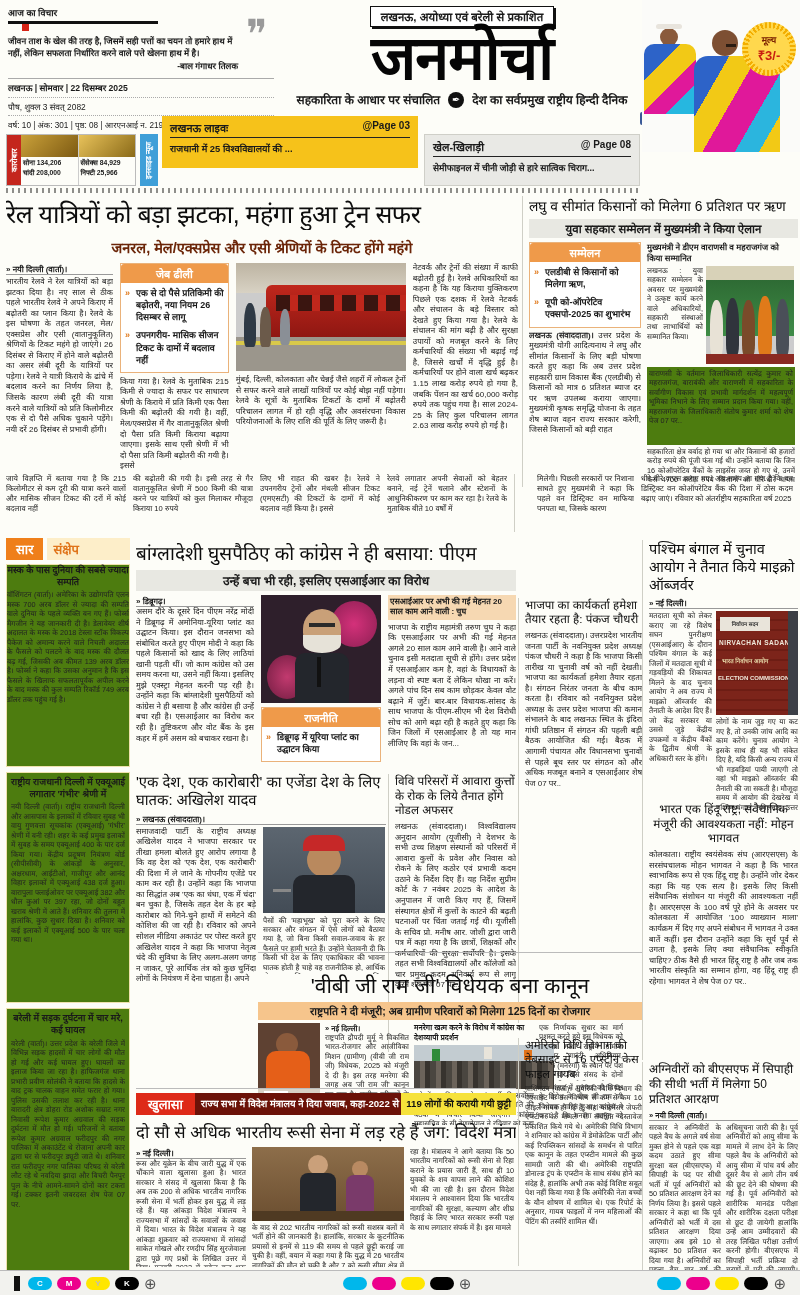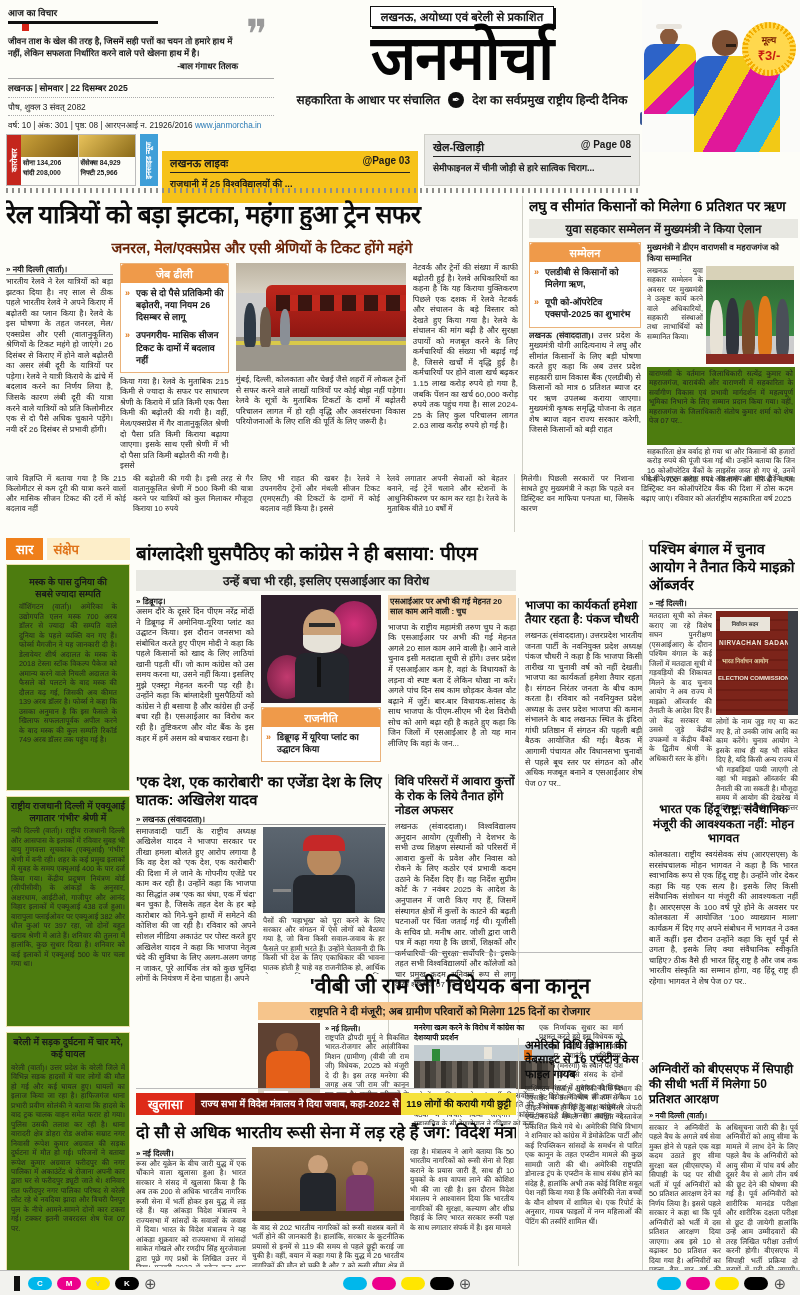--- a/index.html
+++ b/index.html
@@ -2,21 +2,21 @@
 <html><head>
 <meta charset="utf-8">
 <style>
   html,body{margin:0;padding:0;background:#e9e9e9;}
   *{box-sizing:border-box;font-family:"Liberation Sans",sans-serif;}
   .page{position:relative;width:800px;height:1295px;margin:0 auto;background:#fdfdf8;overflow:hidden;color:#1a1a1a;}
   .abs{position:absolute;}
   .body{font-size:8px;line-height:1.32;text-align:justify;color:#222;overflow:hidden;}
   .body7{font-size:7.3px;line-height:1.3;text-align:justify;color:#222;overflow:hidden;}
   .dl{font-weight:bold;}
-  .hl{font-weight:700;color:#0c0c0c;}
+  .hl{font-weight:400;color:#0c0c0c;}
   .nw{white-space:nowrap;overflow:hidden;}
   .ph{position:relative;overflow:hidden;background:#ccc;}
   .obox{border:1px solid #eab27a;background:#fff;}
   .obox-h{background:#ef9a4a;color:#fff;font-weight:bold;text-align:center;font-size:11px;padding:2px 0;border-radius:3px 3px 0 0;}
   .obox ul{margin:4px 4px;padding:0;list-style:none;}
   .obox li{font-size:9px;font-weight:bold;line-height:1.35;margin-bottom:6px;padding-left:11px;position:relative;text-align:left;}
   .obox li::before{content:"»";color:#e07b1f;position:absolute;left:0;font-weight:900;}
   .colrule{border-left:1px solid #cfcfc6;}
   .perfo{background:repeating-linear-gradient(90deg,#8e8e8a 0 2px,transparent 2px 6px);}
   .yellowbox{background:#4d7c0f;}
@@ -90,21 +90,21 @@
       <div style="font-size:6.8px;font-weight:bold;padding:0 2px;">चांदी 208,000</div>
     </div>
     <div style="flex:1;display:flex;flex-direction:column;">
       <div style="height:22px;background:linear-gradient(135deg,#e8c25a,#8a6a18);"></div>
       <div style="font-size:6.8px;font-weight:bold;padding:1px 2px;">सेंसेक्स 84,929</div>
       <div style="font-size:6.8px;font-weight:bold;padding:0 2px;">निफ्टी 25,966</div>
     </div>
   </div>
   <div class="abs vlabel" style="left:140px;top:134px;width:18px;height:52px;background:#3f9fd8;font-size:7.6px;">इनसाइड न्यूज</div>
 
-  <div class="abs" style="left:162px;top:151px;width:256px;height:52px;background:#f6c21a;padding:4px 8px;">
+  <div class="abs" style="left:162px;top:116px;width:256px;height:52px;background:#f6c21a;padding:4px 8px;">
     <div style="display:flex;justify-content:space-between;border-bottom:1.5px solid #222;padding-bottom:2px;">
       <span style="font-size:11px;font-weight:900;">लखनऊ लाइवः</span>
       <span style="font-size:10px;font-weight:900;">@Page 03</span>
     </div>
     <div style="font-size:9.4px;font-weight:bold;margin-top:4px;">राजधानी में 25 विश्वविद्यालयों की ...</div>
   </div>
 
   <div class="abs" style="left:424px;top:134px;width:216px;height:52px;background:#e9e9e5;border:1px solid #cfcfc8;padding:4px 8px;">
     <div style="display:flex;justify-content:space-between;border-bottom:1.5px solid #222;padding-bottom:2px;">
       <span style="font-size:11px;font-weight:900;">खेल-खिलाड़ी</span>
@@ -183,31 +183,31 @@
         <div class="body7" style="height:40px;margin-top:2px;">सहकारिता क्षेत्र बर्बाद हो गया था और किसानों की हजारों करोड़ रुपये की पूंजी फंस गई थी। उन्होंने बताया कि जिन 16 कोऑपरेटिव बैंकों के लाइसेंस जब्त हो गए थे, उनमें फंसे 4700 करोड़ रुपये किसानों को धीरे-धीरे वापस कराए गए।</div>
       </div>
     </div>
   </div>
 
   <div class="abs" style="left:6px;top:474px;width:792px;display:flex;gap:7px;">
     <div class="strip-col" style="width:120px;height:58px;">जाये विज्ञप्ति में बताया गया है कि 215 किलोमीटर से कम दूरी की यात्रा करने वालों और मासिक सीजन टिकट की दरों में कोई बदलाव नहीं</div>
     <div class="strip-col" style="width:120px;height:58px;">की बढ़ोतरी की गयी है। इसी तरह से गैर वातानुकूलित श्रेणी में 500 किमी की यात्रा करने पर यात्रियों को कुल मिलाकर मौजूदा किराया 10 रुपये</div>
     <div class="strip-col" style="width:120px;height:58px;">लिए भी राहत की खबर है। रेलवे ने उपनगरीय ट्रेनों और मंथली सीजन टिकट (एमएसटी) की टिकटों के दामों में कोई बदलाव नहीं किया है। इससे</div>
     <div class="strip-col" style="width:120px;height:58px;">रेलवे लगातार अपनी सेवाओं को बेहतर बनाने, नई ट्रेनें चलाने और स्टेशनों के आधुनिकीकरण पर काम कर रहा है। रेलवे के मुताबिक बीते 10 वर्षों में</div>
-    <div class="strip-col colrule" style="width:120px;height:58px;padding-left:6px;">मिलेगी। पिछली सरकारों पर निशाना साधते हुए मुख्यमंत्री ने कहा कि पहले वन डिस्ट्रिक्ट वन माफिया पनपता था, जिसके कारण</div>
+    <div class="strip-col colrule" style="width:120px;height:58px;padding-left:22px;">मिलेगी। पिछली सरकारों पर निशाना साधते हुए मुख्यमंत्री ने कहा कि पहले वन डिस्ट्रिक्ट वन माफिया पनपता था, जिसके कारण</div>
     <div class="strip-col" style="width:152px;height:58px;">धीरे-धीरे वापस कराए गए। अब समय आ गया है कि वन डिस्ट्रिक्ट वन कोऑपरेटिव बैंक की दिशा में ठोस कदम बढ़ाए जाएं। रविवार को अंतर्राष्ट्रीय सहकारिता वर्ष 2025</div>
   </div>
 
   <div class="abs" style="left:6px;top:538px;width:124px;">
     <div style="display:flex;align-items:flex-start;margin-bottom:4px;">
       <span style="background:#ef7f1a;color:#fff;font-weight:900;font-size:13px;padding:2px 10px;">सार</span>
       <span style="width:4px;background:#111;"></span>
       <span style="color:#e0741a;font-weight:900;font-size:13px;padding:2px 6px;background:#fdeec9;flex:1;">संक्षेप</span>
     </div>
-    <div class="yellowbox" style="padding:12px;margin-bottom:5px;border:1px solid #efe2ae;">
+    <div class="yellowbox" style="padding:0;margin-bottom:5px;border:1px solid #efe2ae;">
       <div style="font-size:9.3px;font-weight:900;text-align:center;line-height:1.25;margin-bottom:2px;">मस्क के पास दुनिया की सबसे ज्यादा सम्पति</div>
       <div class="body7" style="height:176px;">वॉशिंगटन (वार्ता)। अमेरिका के उद्योगपति एलन मस्क 700 अरब डॉलर से ज्यादा की सम्पति वाले दुनिया के पहले व्यक्ति बन गए हैं। फोर्ब्स मैगजीन ने यह जानकारी दी है। डेलावेयर शीर्ष अदालत के मस्क के 2018 टेस्ला स्टॉक विकल्प पैकेज को अमान्य करने वाले निचली अदालत के फैसले को पलटने के बाद मस्क की दौलत बढ़ गई, जिसकी अब कीमत 139 अरब डॉलर है। फोर्ब्स ने कहा कि उसका अनुमान है कि इस फैसले के खिलाफ सफलतापूर्वक अपील करने के बाद मस्क की कुल सम्पति रिकॉर्ड 749 अरब डॉलर तक पहुंच गई है।</div>
     </div>
     <div class="yellowbox" style="padding:4px;margin-bottom:5px;border:1px solid #efe2ae;">
       <div style="font-size:9.3px;font-weight:900;text-align:center;line-height:1.25;margin-bottom:2px;">राष्ट्रीय राजधानी दिल्ली में एक्यूआई लगातार 'गंभीर' श्रेणी में</div>
       <div class="body7" style="height:196px;">नयी दिल्ली (वार्ता)। राष्ट्रीय राजधानी दिल्ली और आसपास के इलाकों में रविवार सुबह भी वायु गुणवत्ता सूचकांक (एक्यूआई) 'गंभीर' श्रेणी में बनी रही। शहर के कई प्रमुख इलाकों में सुबह के समय एक्यूआई 400 के पार दर्ज किया गया। केंद्रीय प्रदूषण नियंत्रण बोर्ड (सीपीसीबी) के आंकड़ों के अनुसार, अक्षरधाम, आईटीओ, गाजीपुर और आनंद विहार इलाकों में एक्यूआई 438 दर्ज हुआ। बारापुला फ्लाईओवर पर एक्यूआई 382 और धौल कुआं पर 397 रहा, जो दोनों बहुत खराब श्रेणी में आते हैं। शनिवार की तुलना में हालांकि, कुछ सुधार दिखा है। शनिवार को कई इलाकों में एक्यूआई 500 के पार चला गया था।</div>
     </div>
     <div class="yellowbox" style="padding:4px;border:1px solid #efe2ae;">
       <div style="font-size:9.3px;font-weight:900;text-align:center;line-height:1.25;margin-bottom:2px;">बरेली में सड़क दुर्घटना में चार मरे, कई घायल</div>
       <div class="body7" style="height:268px;">बरेली (वार्ता)। उत्तर प्रदेश के बरेली जिले में विभिन्न सड़क हादसों में चार लोगों की मौत हो गई और कई घायल हुए। घायलों का इलाज किया जा रहा है। हाफिजगंज थाना प्रभारी प्रवीण सोलंकी ने बताया कि हादसे के बाद ट्रक चालक वाहन समेत फरार हो गया। पुलिस उसकी तलाश कर रही है। थाना बारादरी क्षेत्र डोहरा रोड अशोक सम्राट नगर निवासी रूपेश कुमार अग्रवाल की सड़क दुर्घटना में मौत हो गई। परिजनों ने बताया रूपेश कुमार अग्रवाल फरीदपुर की नगर पालिका में अकाउंटेंट थे रोजाना अपनी कार द्वारा घर से फरीदपुर ड्यूटी जाते थे। शनिवार रात फरीदपुर नगर पालिका परिषद से बरेली लौट रहे थे नवदिया झादा और बिचरी पैनपुर पुल के नीचे आमने-सामने दोनों कार टकरा गई। टक्कर इतनी जबरदस्त शेष पेज 07 पर.</div>

